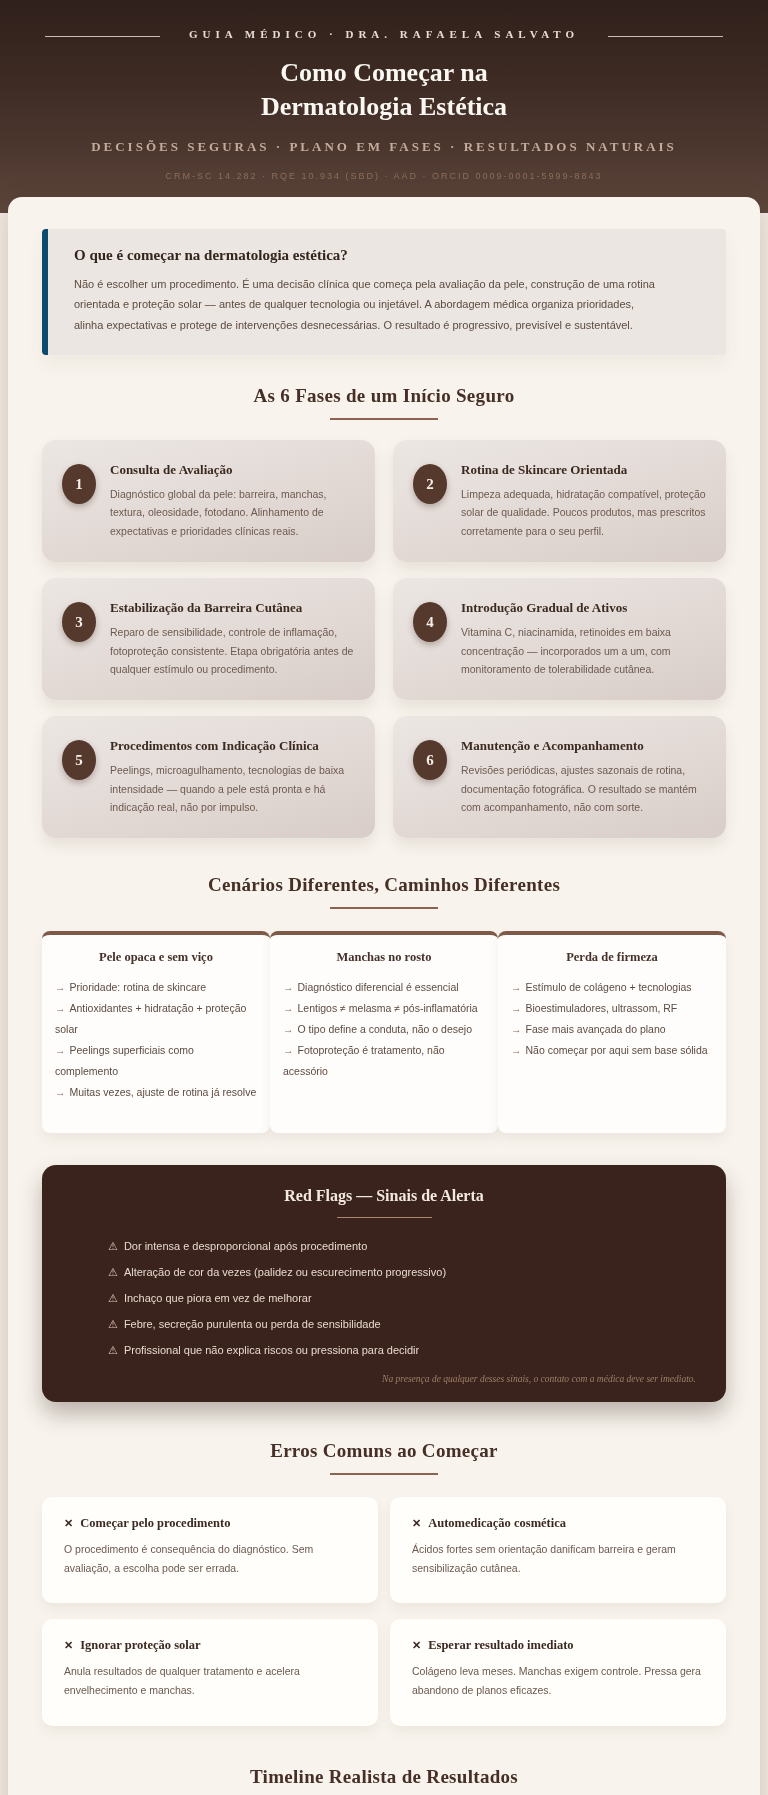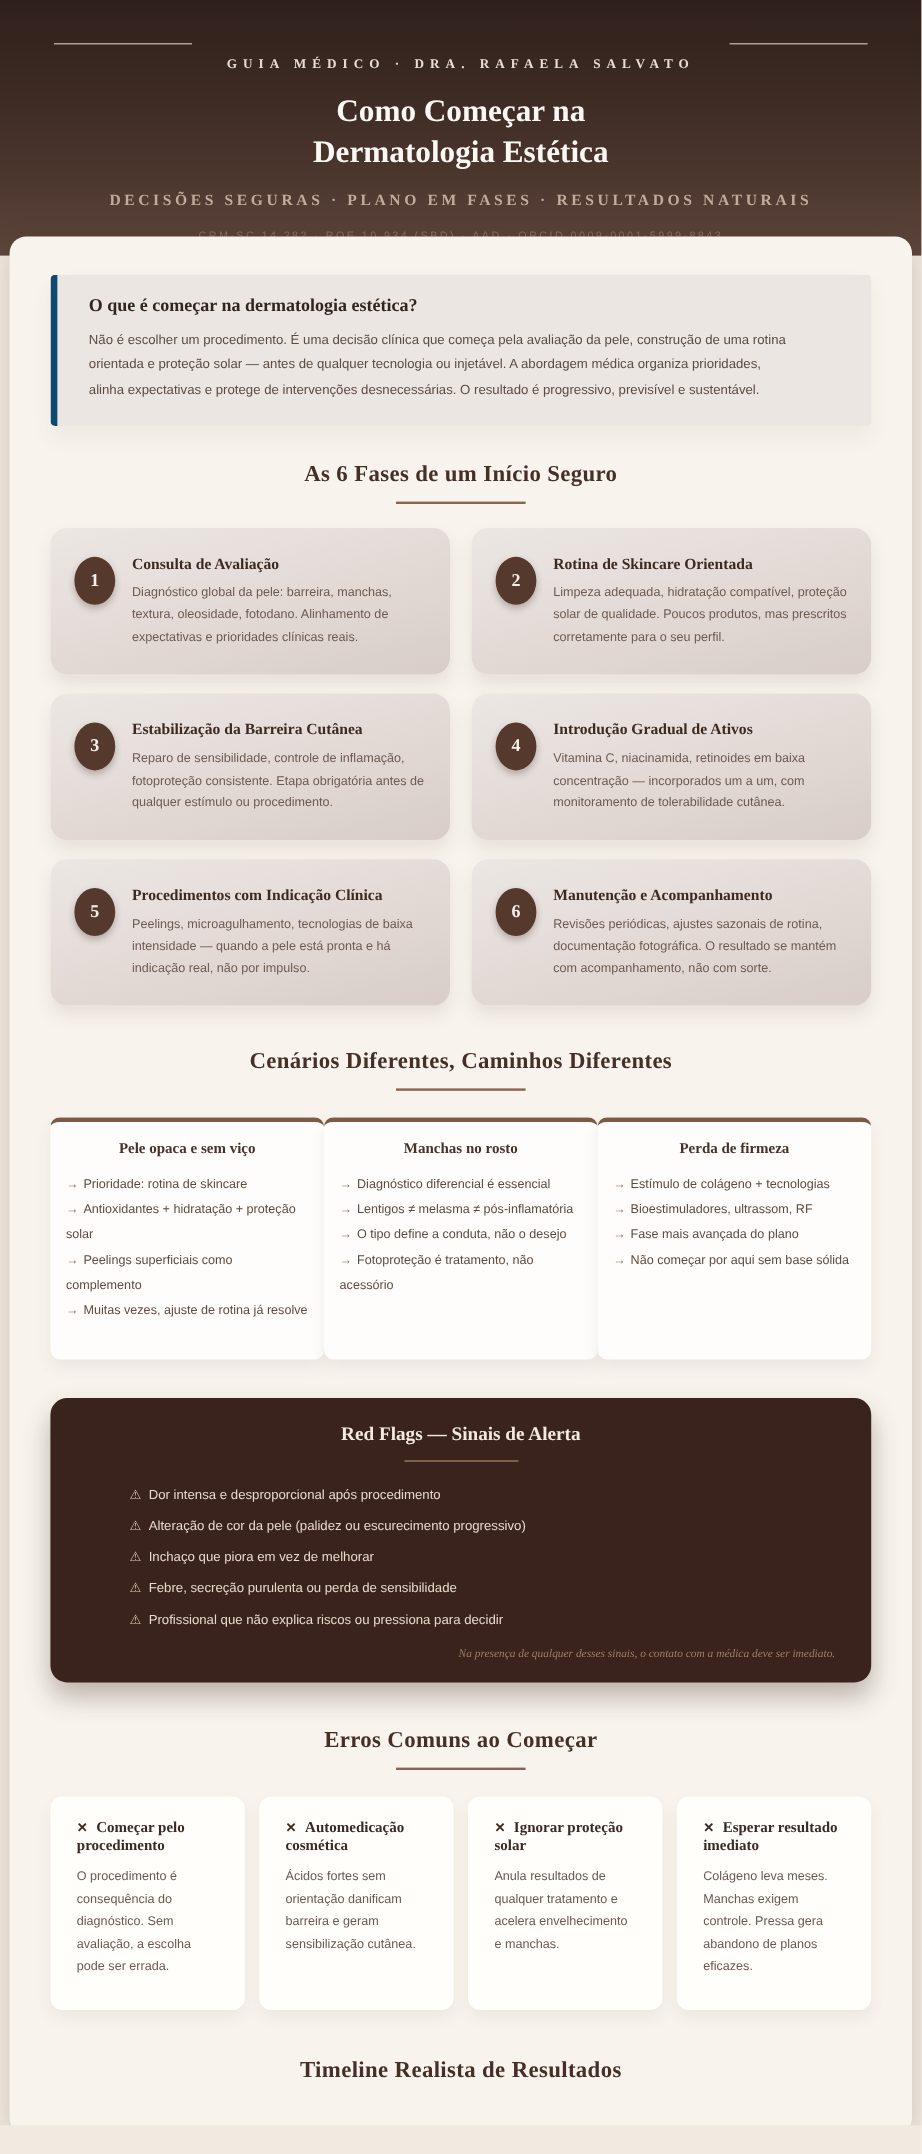--- a/index.html
+++ b/index.html
@@ -16,21 +16,21 @@
     position:relative;
     height:213px;
     background:linear-gradient(180deg,#30201b 0%,#3c2a23 35%,#4c372e 70%,#5d463c 100%);
     text-align:center;
     overflow:hidden;
   }
   .hero-rule { position:absolute; top:36px; height:1px; width:115px; background:rgba(236,226,216,0.8); }
   .hero-rule.left { left:45px; }
   .hero-rule.right { right:45px; }
   .hero-eyebrow {
-    padding-top:48px; font-family:"Liberation Serif", serif;
+    padding-top:28px; font-family:"Liberation Serif", serif;
     font-size:11px; letter-spacing:5px; color:#e9ddd2; font-weight:bold;
   }
   .hero-title {
     margin-top:16px; font-family:"Liberation Serif", serif;
     font-size:26px; line-height:1.32; color:#fbf8f3; font-weight:bold;
   }
   .hero-subtitle {
     margin-top:14px; font-family:"Liberation Serif", serif; font-weight:bold;
     font-size:13px; letter-spacing:3px; color:#c3ab9c;
   }
@@ -114,21 +114,21 @@
   .redflags li { list-style:none; font-size:11px; line-height:2.35; color:#e8d9cc; margin-left:36px; }
   .rf-warn { color:#e0c7b4; margin-right:6px; }
   .redflags .footnote {
     margin-top:10px; text-align:right;
     font-family:"Liberation Serif", serif; font-style:italic;
     font-size:9.5px; color:#a07f69;
   }
 
   
   .mist-head { margin-top:38px; }
-  .mist-grid { margin-top:22px; display:grid; grid-template-columns:1fr 1fr 1fr 1fr; gap:16px 12px; }
+  .mist-grid { margin-top:22px; display:grid; grid-template-columns:1fr 1fr; gap:16px 12px; }
   .mist-card {
     background:#fffefb; border-radius:10px;
     box-shadow:0 6px 12px rgba(90,60,45,0.07);
     padding:19px 22px 26px 22px;
   }
   .mist-card h3 { font-family:"Liberation Serif", serif; font-size:12.5px; color:#3c2a22; margin-bottom:9px; }
   .mist-cross { font-family:"Liberation Sans", sans-serif; margin-right:7px; font-size:11px; }
   .mist-card p { font-size:10.5px; line-height:1.8; color:#6b584e; max-width:330px; }
 
   
@@ -259,21 +259,21 @@
       </div>
     </div>
 
   <section class="redflags">
     <h2>Red Flags — Sinais de Alerta</h2>
     <div class="rule"></div>
     <ul>
 
         <li><span class="rf-warn">⚠</span><span>Dor intensa e desproporcional após procedimento</span></li>
 
-        <li><span class="rf-warn">⚠</span><span>Alteração de cor da pele (palidez ou escurecimento progressivo)</span></li>
+        <li><span class="rf-warn">⚠</span><span>Alteração de cor da vezes (palidez ou escurecimento progressivo)</span></li>
 
         <li><span class="rf-warn">⚠</span><span>Inchaço que piora em vez de melhorar</span></li>
 
         <li><span class="rf-warn">⚠</span><span>Febre, secreção purulenta ou perda de sensibilidade</span></li>
 
         <li><span class="rf-warn">⚠</span><span>Profissional que não explica riscos ou pressiona para decidir</span></li>
       </ul>
     <div class="footnote">Na presença de qualquer desses sinais, o contato com a médica deve ser imediato.</div>
   </section>
 

